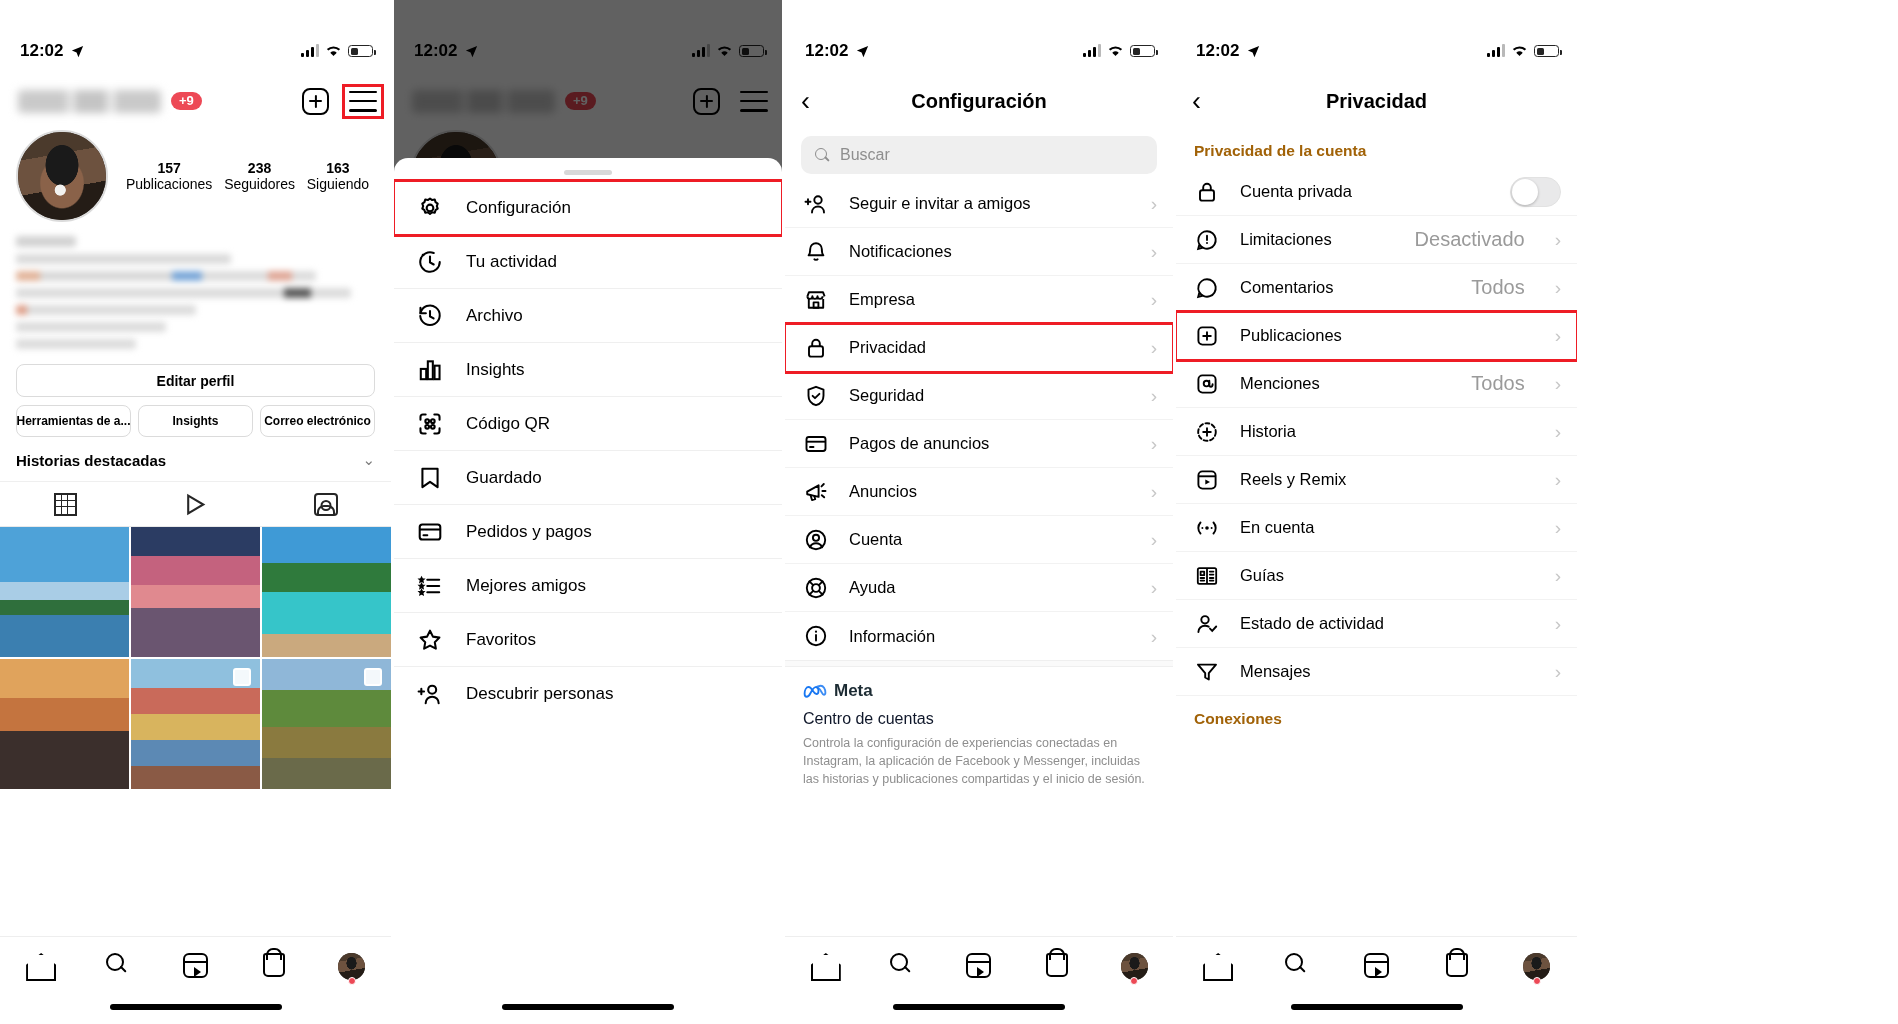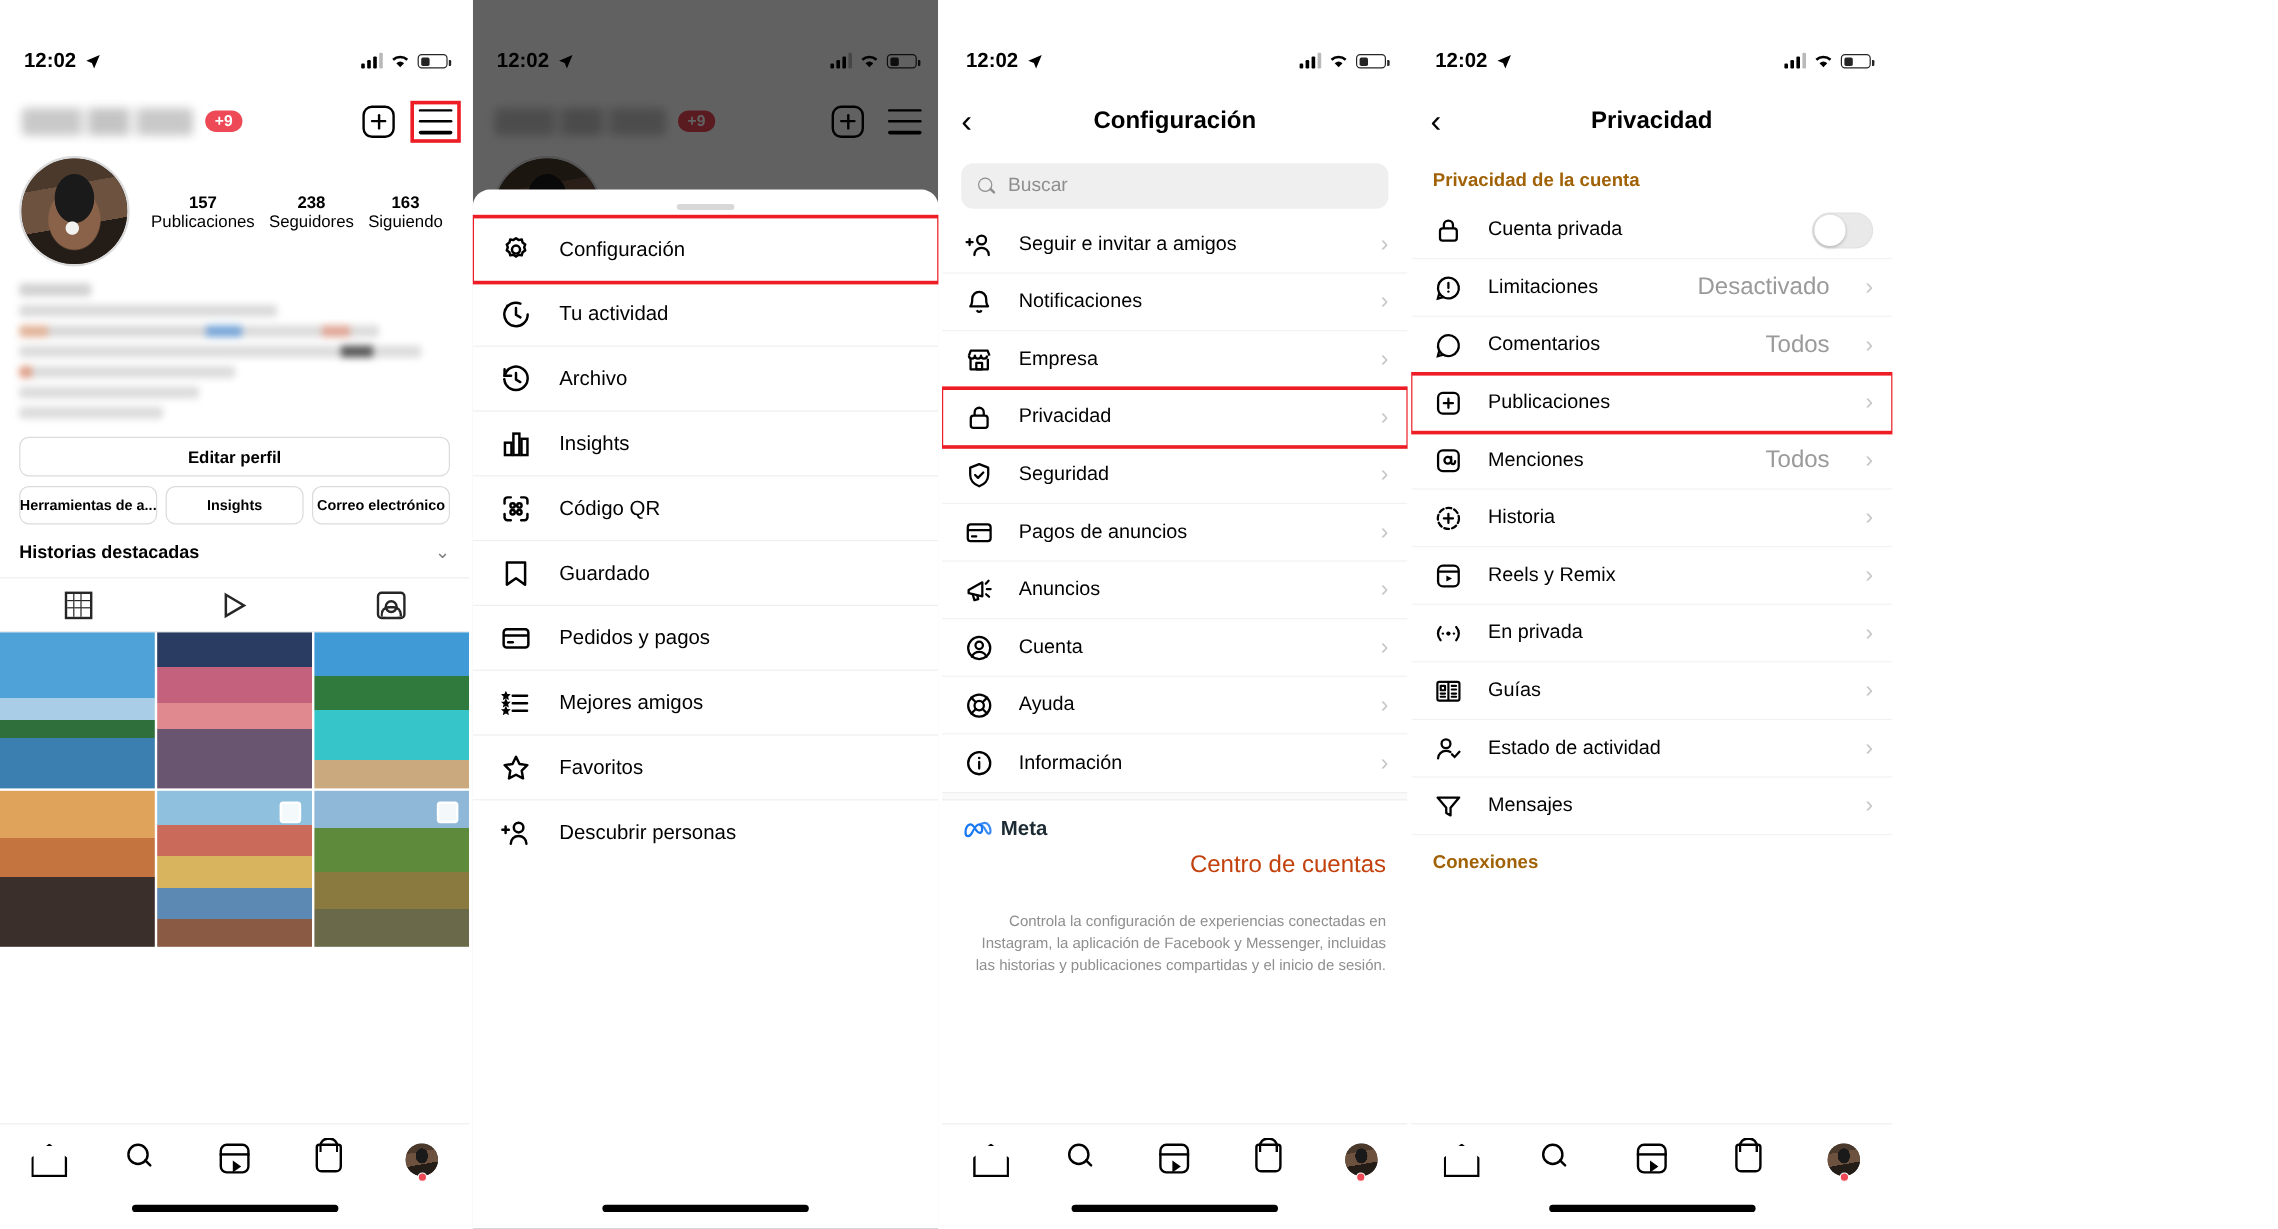--- a/index.html
+++ b/index.html
@@ -244,22 +244,22 @@
   .row .chev { color: #c7c7c7; font-size: 19px; line-height: 1; }
   .r-ico { width: 26px; height: 26px; flex: none; display:flex;align-items:center;justify-content:center;}
   .r-ico svg { width: 24px; height: 24px; }
   .row-hl { outline: 3px solid #EE1C25; outline-offset: -1px; position: relative; z-index: 3; }
 
   .sec-head { padding: 14px 18px 8px; font-size: 15.5px; font-weight: bold; color: #a16207; }
   .divider-lg { height: 7px; background: #fafafa; border-top: 1px solid #efefef; border-bottom: 1px solid #efefef; }
 
   .meta-block { padding: 14px 18px 0; }
   .meta-logo { display: flex; align-items: center; gap: 7px; font-size: 17px; font-weight: bold; color:#1c2b33;}
-  .meta-inf { font-size: 20px; color: #c2410c; font-weight: 500; margin-top: 9px; text-align: right; }
-  .meta-desc { font-size: 12.5px; color: #8e8e8e; line-height: 1.45; margin-top: 26px; text-align: right; }
+  .meta-inf { font-size: 16px; color: #0f172a; font-weight: 500; margin-top: 9px; }
+  .meta-desc { font-size: 12.5px; color: #8e8e8e; line-height: 1.45; margin-top: 6px; }
 
   .toggle {
     width: 51px; height: 30px; border-radius: 16px; background: #e9e9ea;
     position: relative; flex: none; border: 1px solid #e2e2e2;
   }
   .toggle::after {
     content:""; position:absolute; left: 1px; top: 1px; width: 26px; height: 26px;
     border-radius: 50%; background: #fff; box-shadow: 0 1px 3px rgba(0,0,0,.25);
   }
 </style>
@@ -900,21 +900,21 @@
 
     <div class="row">
       <span class="r-ico">
           <svg viewBox="0 0 24 24" fill="none" stroke="#000" stroke-width="1.9" stroke-linecap="round">
             <path d="M5.5 6.5a8 8 0 0 0 0 11M18.5 6.5a8 8 0 0 1 0 11"></path>
             <circle cx="12" cy="12" r="1.8" fill="#000" stroke="none"></circle>
             <circle cx="7.4" cy="12" r="1" fill="#000" stroke="none"></circle>
             <circle cx="16.6" cy="12" r="1" fill="#000" stroke="none"></circle>
           </svg>
         </span>
-      <span class="lbl">En privada</span>
+      <span class="lbl">En cuenta</span>
       <span class="chev">›</span>
     </div>
 
     <div class="row">
       <span class="r-ico">
           <svg viewBox="0 0 24 24" fill="none" stroke="#000" stroke-width="1.8" stroke-linejoin="round">
             <rect x="2.8" y="4.2" width="18.4" height="15.6" rx="1.6"></rect>
             <path d="M12 4.2v15.6"></path>
             <path d="M5.6 7.6h3.6v3.6H5.6zM14.8 7.6h3.6M14.8 10.6h3.6M5.6 14h3.6M14.8 14h3.6M5.6 16.6h3.6M14.8 16.6h3.6" stroke-linecap="round"></path>
           </svg>

